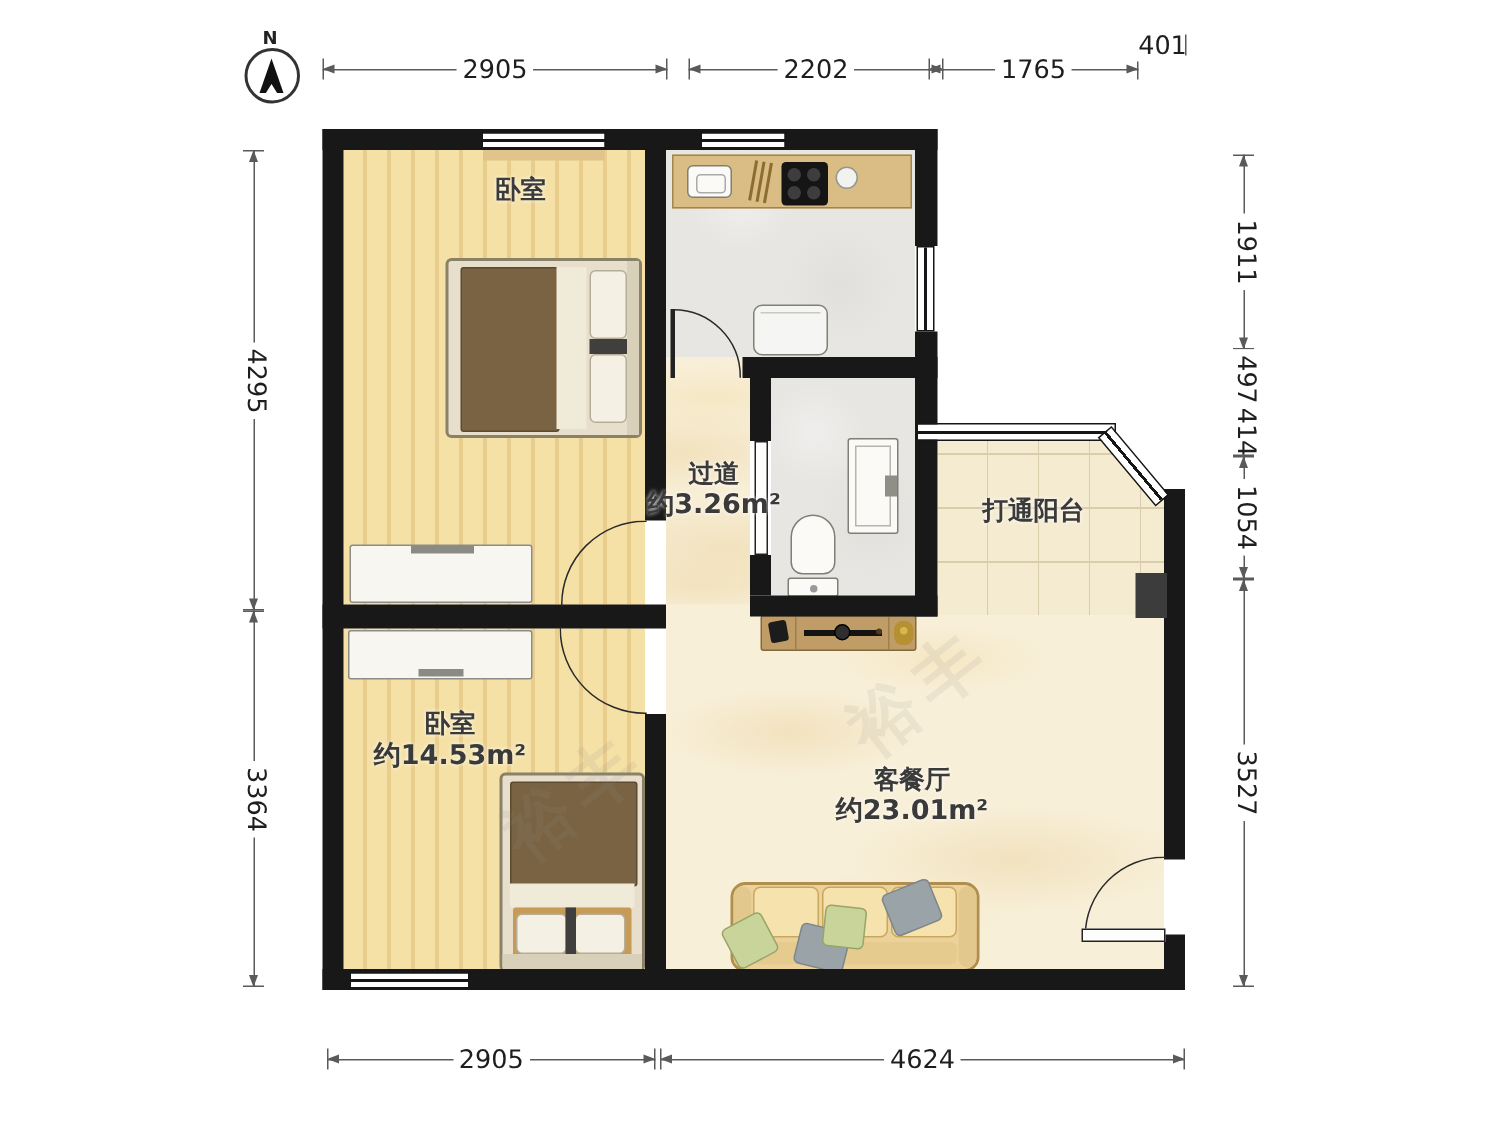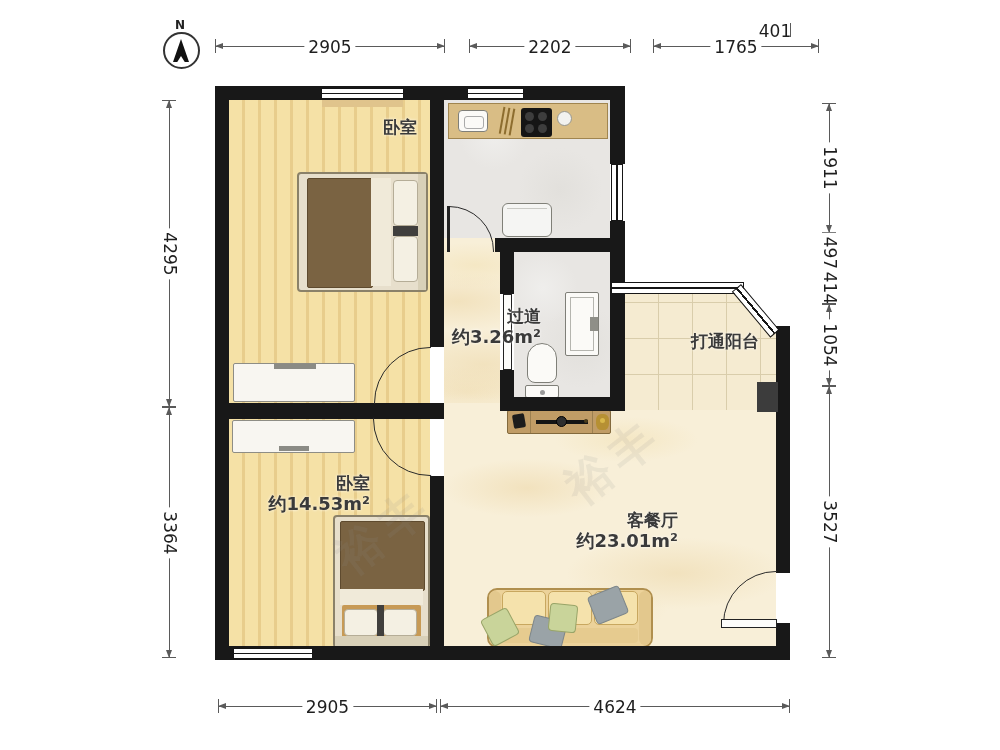--- a/index.html
+++ b/index.html
@@ -28,21 +28,21 @@
   .winh,.winv{position:absolute;border:1.5px solid #161616;box-sizing:border-box;}
   .winh{background:linear-gradient(to bottom,#fff 0 40%,#161616 40% 60%,#fff 60% 100%);}
   .winv{background:linear-gradient(to right,#fff 0 40%,#161616 40% 60%,#fff 60% 100%);}
   
   .arc{position:absolute;border:1.6px solid #2a2a2a;border-radius:50%;box-sizing:border-box;}
   .arc.tl{clip-path:polygon(0 0,51% 0,51% 51%,0 51%);}
   .arc.ne{clip-path:polygon(49% 0,100% 0,100% 51%,49% 51%);}
   .arc.sw{clip-path:polygon(0 49%,51% 49%,51% 100%,0 100%);}
   .leaf{position:absolute;background:#fdfdfb;border:1.6px solid #222;box-sizing:border-box;}
   
-  .rlabel{position:absolute;text-align:right;color:#3a3a3a;font-weight:700;
+  .rlabel{position:absolute;text-align:center;color:#3a3a3a;font-weight:700;
           text-shadow:0 0 3px rgba(255,255,255,.95);z-index:40;}
   .rname{font-size:17px;line-height:20px;}
   .rarea{font-size:18px;line-height:22px;}
   
   .dimh{position:absolute;height:14px;z-index:45;}
   .dimh .dline{position:absolute;left:0;right:0;top:7px;height:1px;background:#5a5a5a;}
   .dimh .dline::before{content:"";position:absolute;left:0;top:-3px;width:0;height:0;
       border-right:8px solid #5a5a5a;border-top:3px solid transparent;border-bottom:3px solid transparent;}
   .dimh .dline::after{content:"";position:absolute;right:0;top:-3px;width:0;height:0;
       border-left:8px solid #5a5a5a;border-top:3px solid transparent;border-bottom:3px solid transparent;}
@@ -223,25 +223,25 @@
   </div>
   <div class="rlabel" style="left:230px;top:473px;width:140px;">
     <div class="rname">卧室</div>
     <div class="rarea">约14.53m²</div>
   </div>
 
   <div class="dimh" style="left:215px;top:39px;width:230px;">
     <div class="dline"></div>
       <span class="dlabel">2905</span>
   </div>
-  <div class="dimh" style="left:469px;top:39px;width:162px;">
+  <div class="dimh" style="left:459px;top:39px;width:142px;padding-left:28px;">
     <div class="dline"></div>
       <span class="dlabel">2202</span>
   </div>
-  <div class="dimh" style="left:653px;top:39px;width:140px;padding-left:26px;">
+  <div class="dimh" style="left:619px;top:39px;width:140px;">
     <div class="dline"></div>
       <span class="dlabel">1765</span>
   </div>
   <div class="dimh" style="left:759px;top:23px;width:32px;">
     <div class="dline"></div>
       <span class="dlabel">401</span>
   </div>
 
   <div class="dimh" style="left:218px;top:699px;width:219px;">
     <div class="dline"></div>

